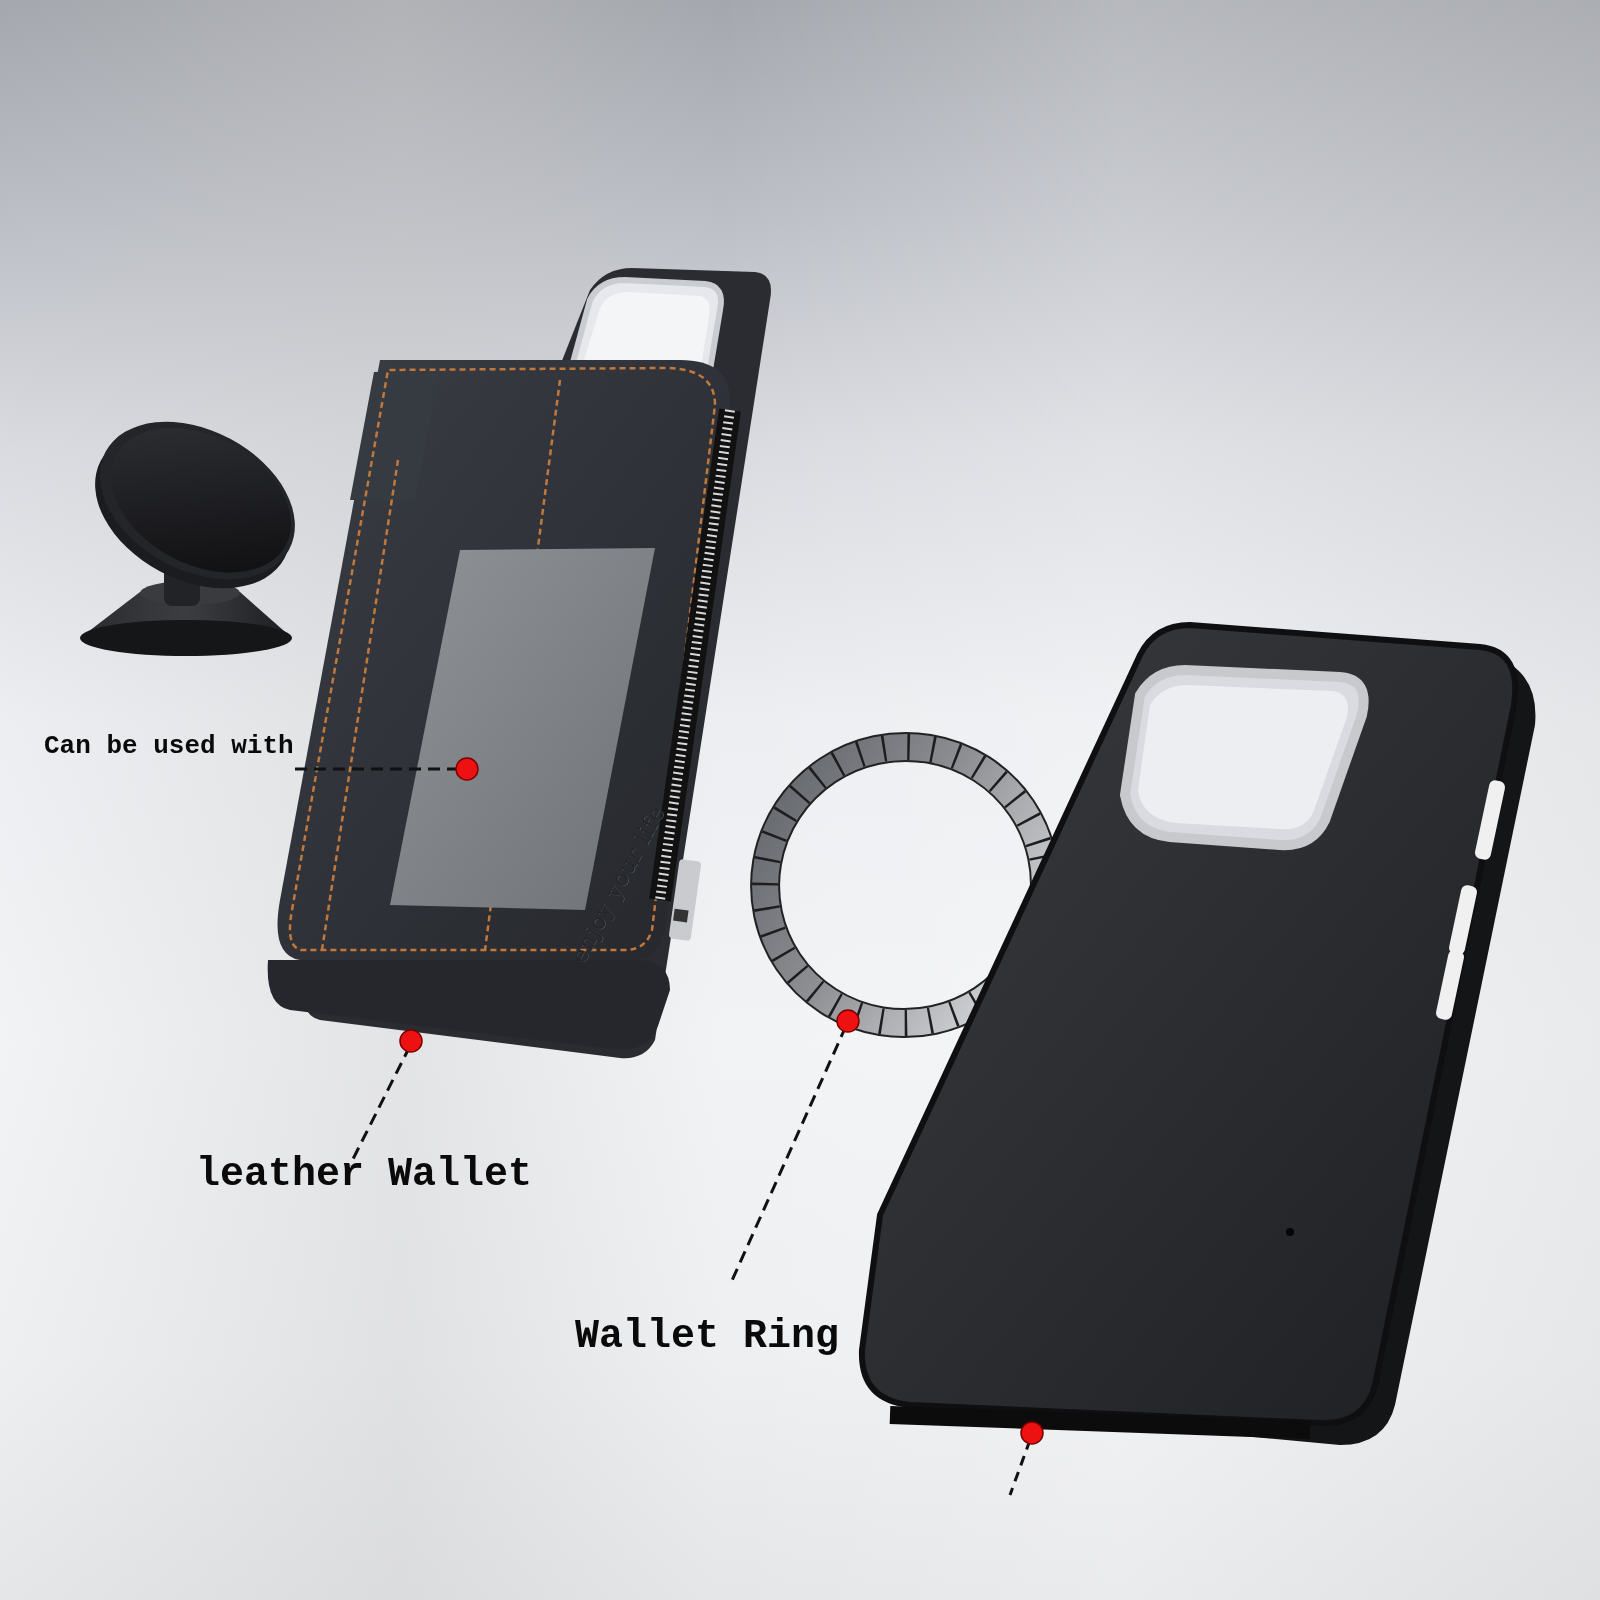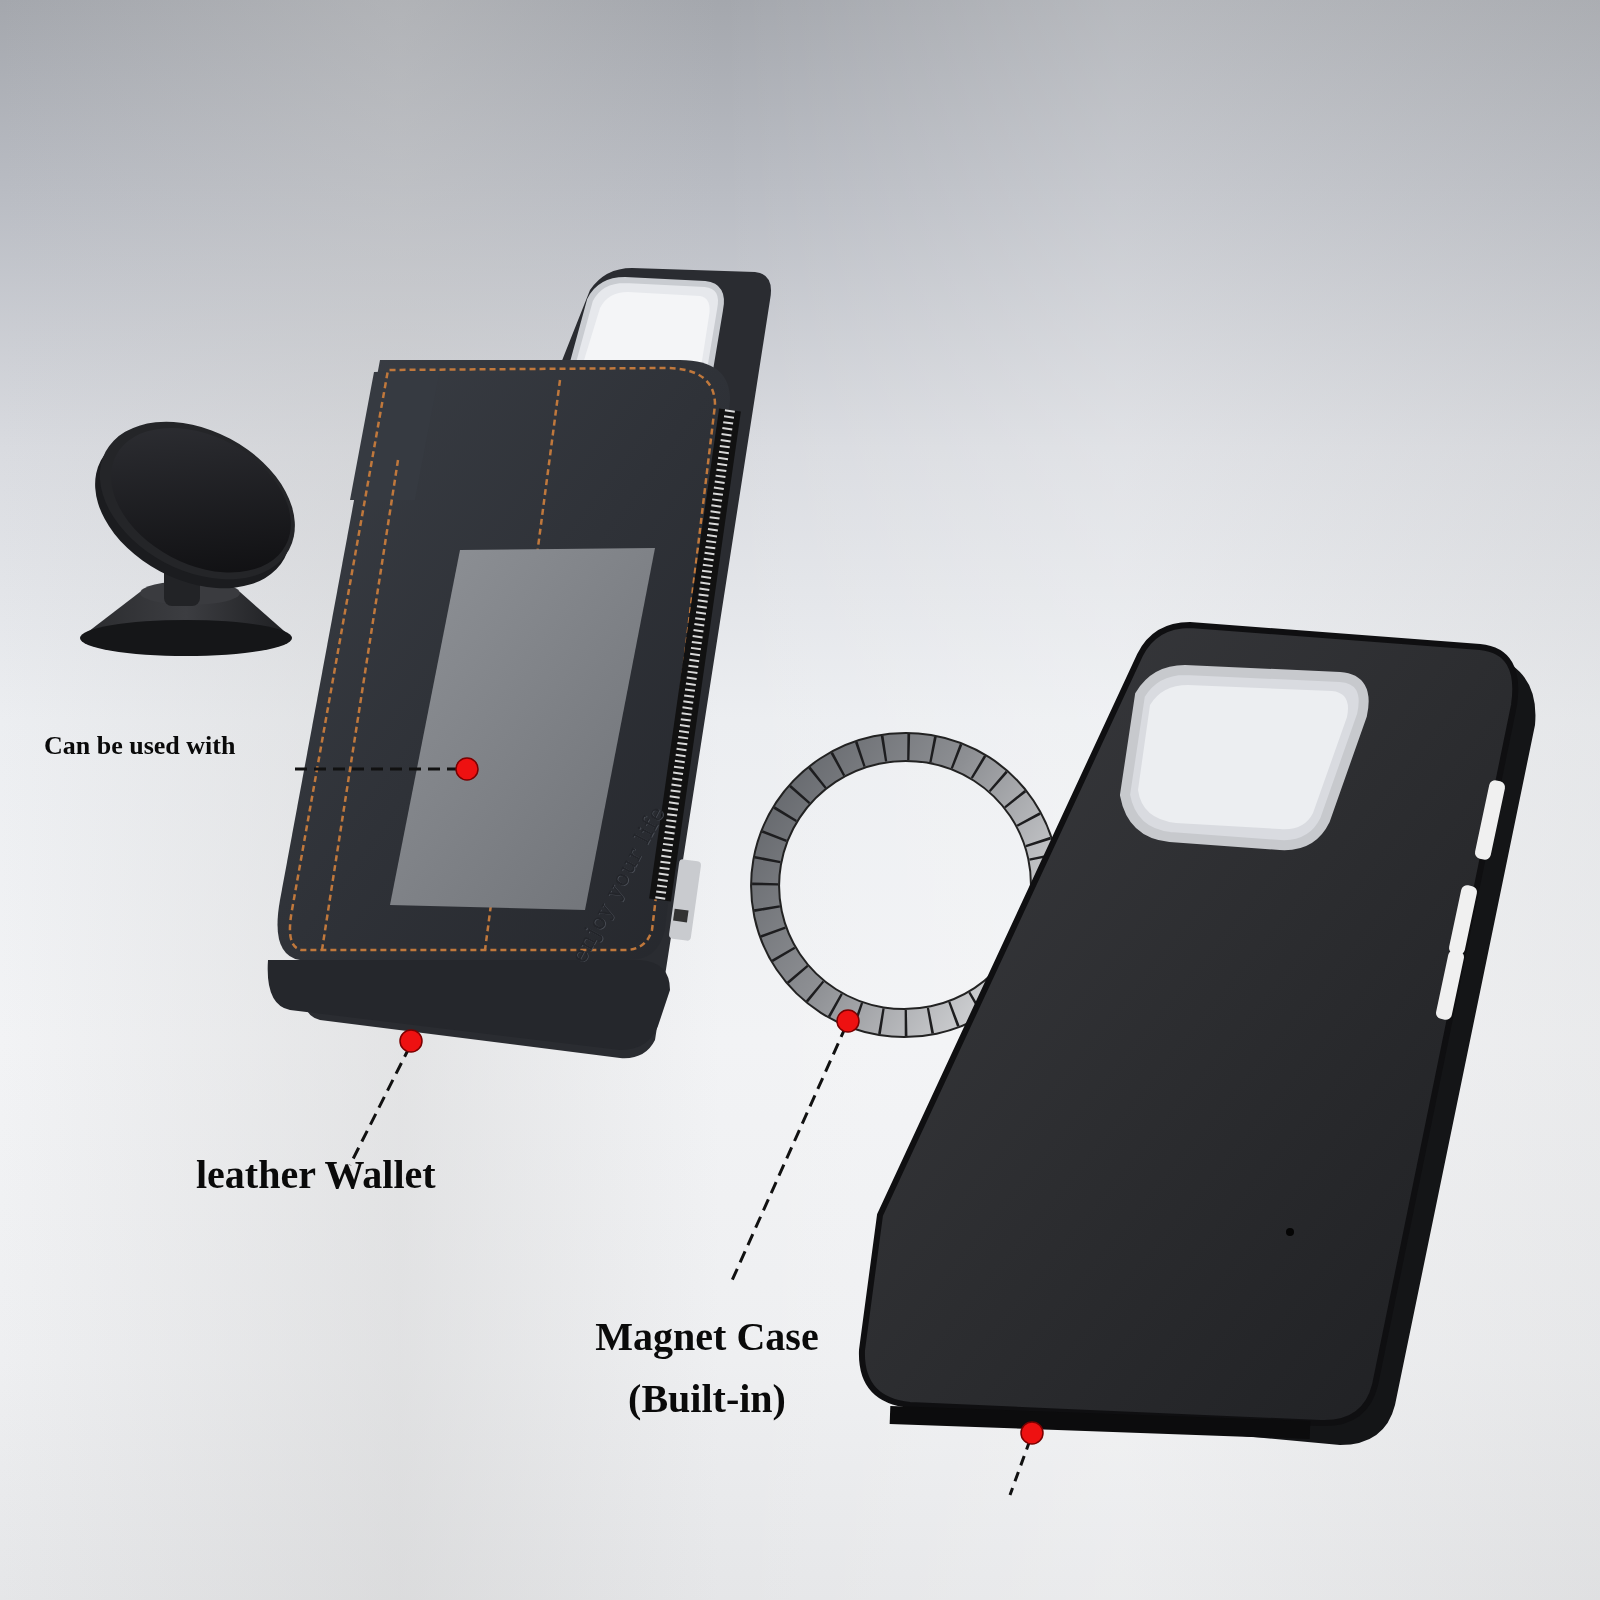--- a/index.html
+++ b/index.html
@@ -24,21 +24,21 @@
       letter-spacing: -1px;
       color: #050505;
       transform: scaleX(0.96);
       transform-origin: left center;
       line-height: 1;
       white-space: nowrap;
     }
 
     .label {
       position: absolute;
-      font-family: Liberation Serif, serif;
+      font-family: Liberation Mono, monospace;
       font-weight: bold;
       color: #0a0a0a;
       white-space: nowrap;
       line-height: 1.0;
     }
     .label-small { font-size: 26px; line-height: 48px; }
     .label-big { font-size: 40px; }
     .label-center { text-align: center; }
 
     .overlay { position: absolute; left: 0; top: 0; pointer-events: none; }
@@ -174,17 +174,16 @@
     <circle cx="1032" cy="1433" r="11" fill="#ee1111" stroke="#7a0000" stroke-width="1.5"></circle>
   </svg>
 
   <div class="label label-small" style="left:44px;top:722px">
     <div>Can be used with</div>
   </div>
 
   <div class="label label-big" style="left:196px;top:1155px">leather Wallet</div>
 
   <div class="label label-big label-center" style="left:562px;top:1306px;width:290px;line-height:62px">
-    <div>Magnet Case</div>
-    <div>(Built-in)</div>
+    <div>Wallet Ring</div>
   </div>
 
 </div>
 
 </body></html>

